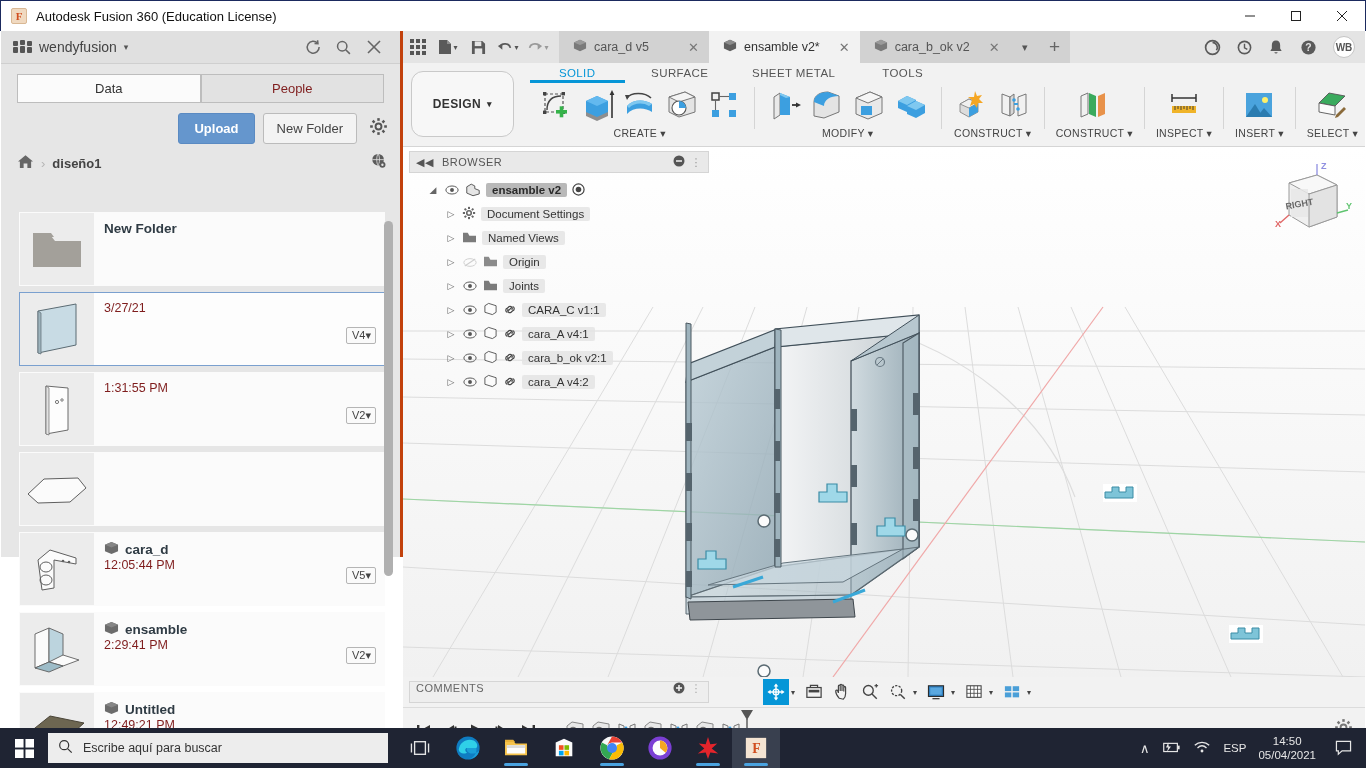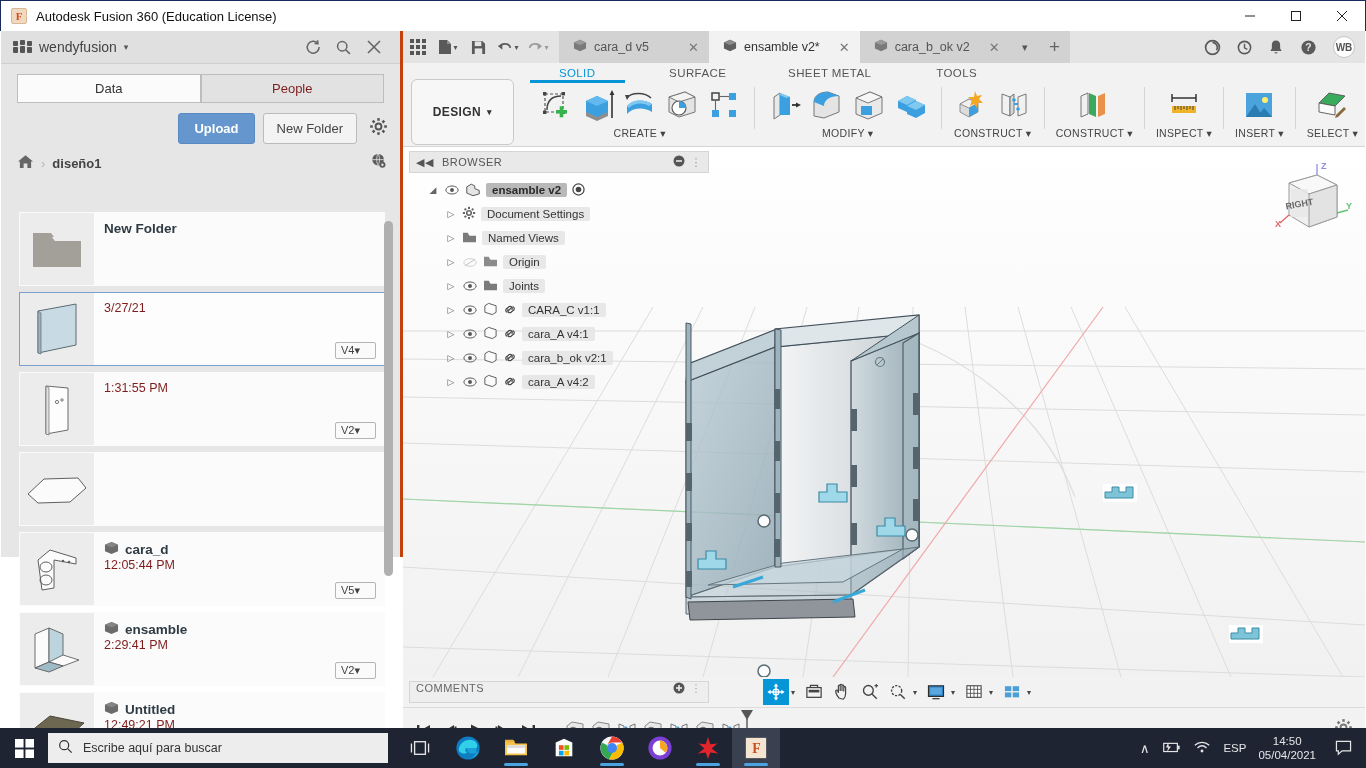--- a/index.html
+++ b/index.html
@@ -82,22 +82,22 @@
   .file-row {
     display: flex; margin: 0 18px 6px 18px; background: #fbfbfb;
     border: 1px solid transparent; height: 74px; position: relative;
   }
   .file-row.selected { border: 1px solid #7aa0cf; background: #fdfdfd; }
   .file-thumb { width: 74px; height: 72px; background: #ececec; display:flex; align-items:center; justify-content:center; }
   .file-meta { flex: 1; padding: 8px 8px 0 10px; position: relative; }
   .file-name { font-size: 13.5px; font-weight: bold; color: #2f3b44; display:flex; align-items:center; gap:6px; }
   .file-date { font-size: 12.5px; color: #7f1d1d; }
   .ver-badge {
-    position: absolute; right: 8px; bottom: 6px; font-size: 11px; color: #444;
-    border: 1px solid #b5b5b5; background: #fafafa; padding: 1px 15px 1px 5px; border-radius: 2px;
+    position: absolute; right: 8px; bottom: 21px; font-size: 11px; color: #444;
+    border: 1px solid #b5b5b5; background: #fafafa; padding: 1px 4px 1px 5px; border-radius: 2px;
   }
   .cube-ic { display:inline-block; }
   .dp-scroll {
     position: absolute; right: 7px; top: 190px; width: 9px; height: 355px;
     background: #b0b0b0; border-radius: 5px;
   }
 
   
   .workspace { position: absolute; left: 403px; top: 31px; width: 962px; height: 697px; background: #f2f2f2; }
 
@@ -116,26 +116,26 @@
   .qat-right { margin-left: auto; display:flex; align-items:center; padding-right: 10px; gap: 2px; }
   .avatar {
     width: 22px; height: 22px; border-radius: 50%; background: #fff; border:1px solid #c5c5c5;
     font-size: 10px; color: #555; display:flex; align-items:center; justify-content:center;
     font-weight: bold; margin-left: 8px;
   }
 
   
   .ribbon { height: 84px; background: #f2f2f2; border-bottom: 1px solid #d5d5d5; display: flex; position: relative; }
   .design-box {
-    width: 122px; height: 66px; margin: 16px 10px 0 8px; border: 1px solid #c9c9c9;
-    background:#f7f7f7; border-radius: 6px; display:flex; align-items:center; justify-content:center;
+    width: 122px; height: 66px; margin: 8px 10px 0 8px; border: 1px solid #c9c9c9;
+    background:#f7f7f7; border-radius: 12px; display:flex; align-items:center; justify-content:center;
     font-size: 12px; color: #333; font-weight: bold; letter-spacing: .4px;
   }
   .ribbon-main { flex: 1; position: relative; }
-  .rib-tabs { display:flex; height: 20px; align-items:center; padding-left: 6px; gap: 18px; }
+  .rib-tabs { display:flex; height: 20px; align-items:center; padding-left: 6px; gap: 0; }
   .rib-tab { font-size: 11.5px; color: #555; letter-spacing: .4px; text-align:center; position:relative; }
   .rib-tab.active { color: #0696d7; }
   .rib-underline { position:absolute; height:3px; background:#0696d7; bottom:-4px; left:0; right:0; }
   .rib-groups { display:flex; height: 62px; padding-left: 6px; }
   .rib-group { display:flex; flex-direction:column; align-items:center; padding: 0 7px; position:relative; }
   .rib-icons { display:flex; align-items:center; gap: 4px; height: 44px; }
   .rib-label { font-size: 10.5px; color: #444; letter-spacing: .3px; }
   .rib-sep { width:1px; background:#d5d5d5; margin: 4px 4px 16px 4px; }
   .ricon { width: 38px; height: 38px; display:flex; align-items:center; justify-content:center; }
 

